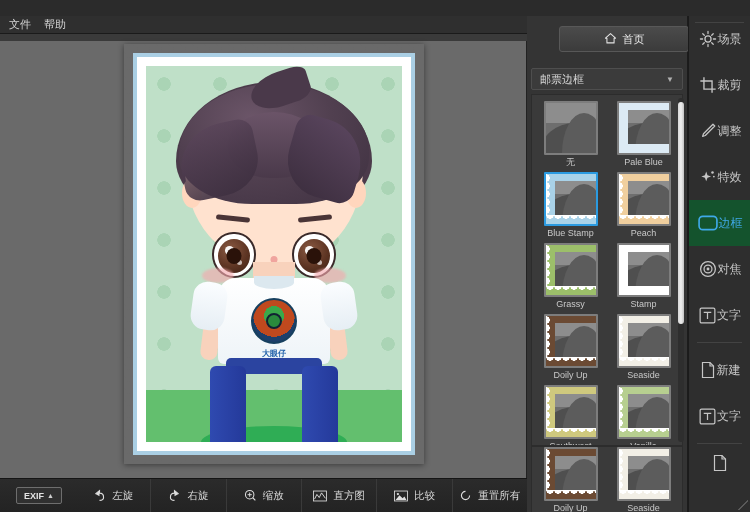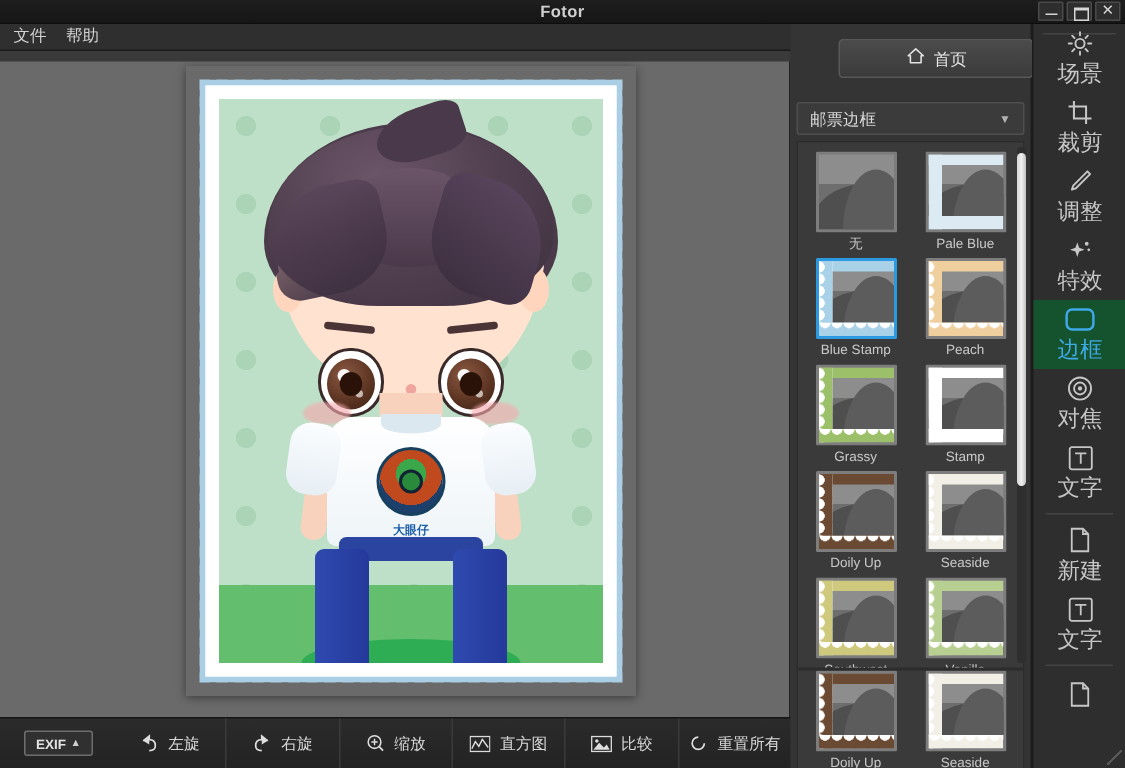--- a/index.html
+++ b/index.html
@@ -282,45 +282,37 @@
 
   
   .rail {
     position:absolute; left:688px; top:16px; width:62px; height:496px;
     background:#2e2e2e;
     border-left:1px solid #1b1b1b;
   }
   .rail-top-line { position:absolute; left:6px; right:6px; top:6px; height:1px; background:#434343; }
   .rail-item {
     position:relative; width:62px; height:46px;
-    display:flex; flex-direction:column; align-items:center; justify-content:center;
-    gap:1px; color:#c6c6c6; font-size:15px;
+    display:flex; flex-direction:row; align-items:center; justify-content:center;
+    gap:1px; color:#c6c6c6; font-size:12px;
   }
   .rail-item.active { background:#14532d; color:#3fa9e8; }
   .rail-item .ico { height:20px; display:flex; align-items:center; justify-content:center; }
   .rail-sep { height:1px; margin:4px 8px; background:#434343; }
   .rail-partial { height:30px; display:flex; align-items:flex-start; justify-content:center; padding-top:6px; }
   .rail-corner { position:absolute; right:2px; bottom:2px; width:10px; height:10px;
     background:
       linear-gradient(135deg, transparent 0 45%, #5a5a5a 45% 55%, transparent 55% 100%);
   }
 </style>
 </head>
 <body>
 
 <div id="app">
 
-  <div class="titlebar">
-    <div class="titlebar-text">Fotor</div>
-    <div class="winbtns">
-      <div class="winbtn min"></div>
-      <div class="winbtn max"></div>
-      <div class="winbtn close">✕</div>
-    </div>
-  </div>
 
   <div class="menubar">
     <div class="menu-item">文件</div>
     <div class="menu-item">帮助</div>
   </div>
 
   <div class="canvas-area">
     <div class="canvas-dark-strip"></div>
 
     <div class="stamp-wrap">

